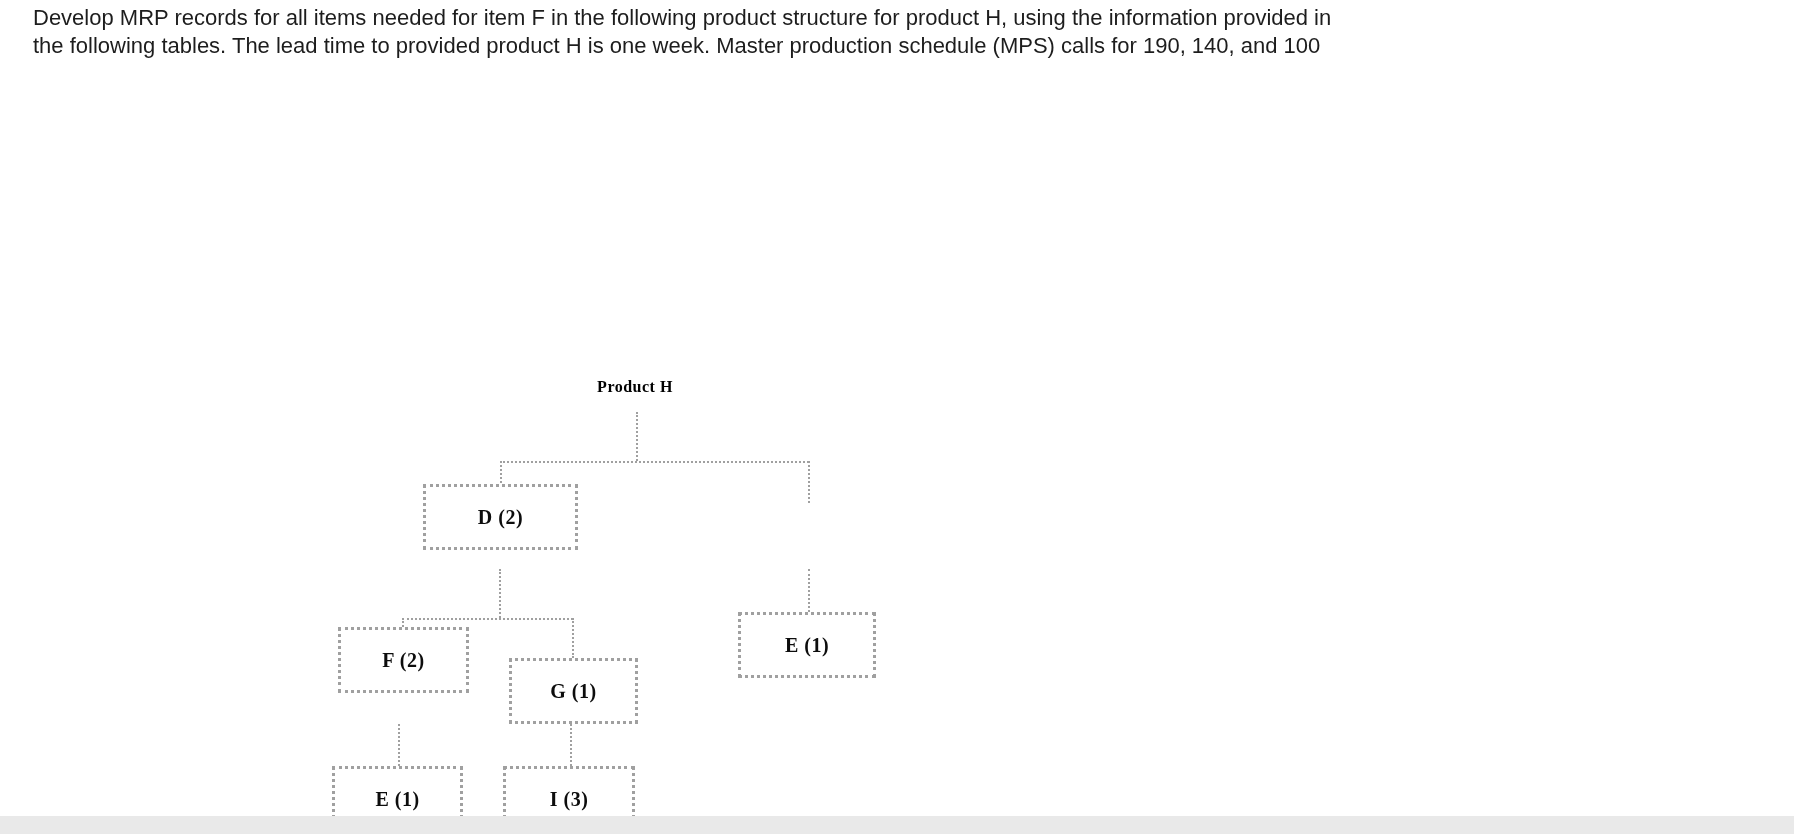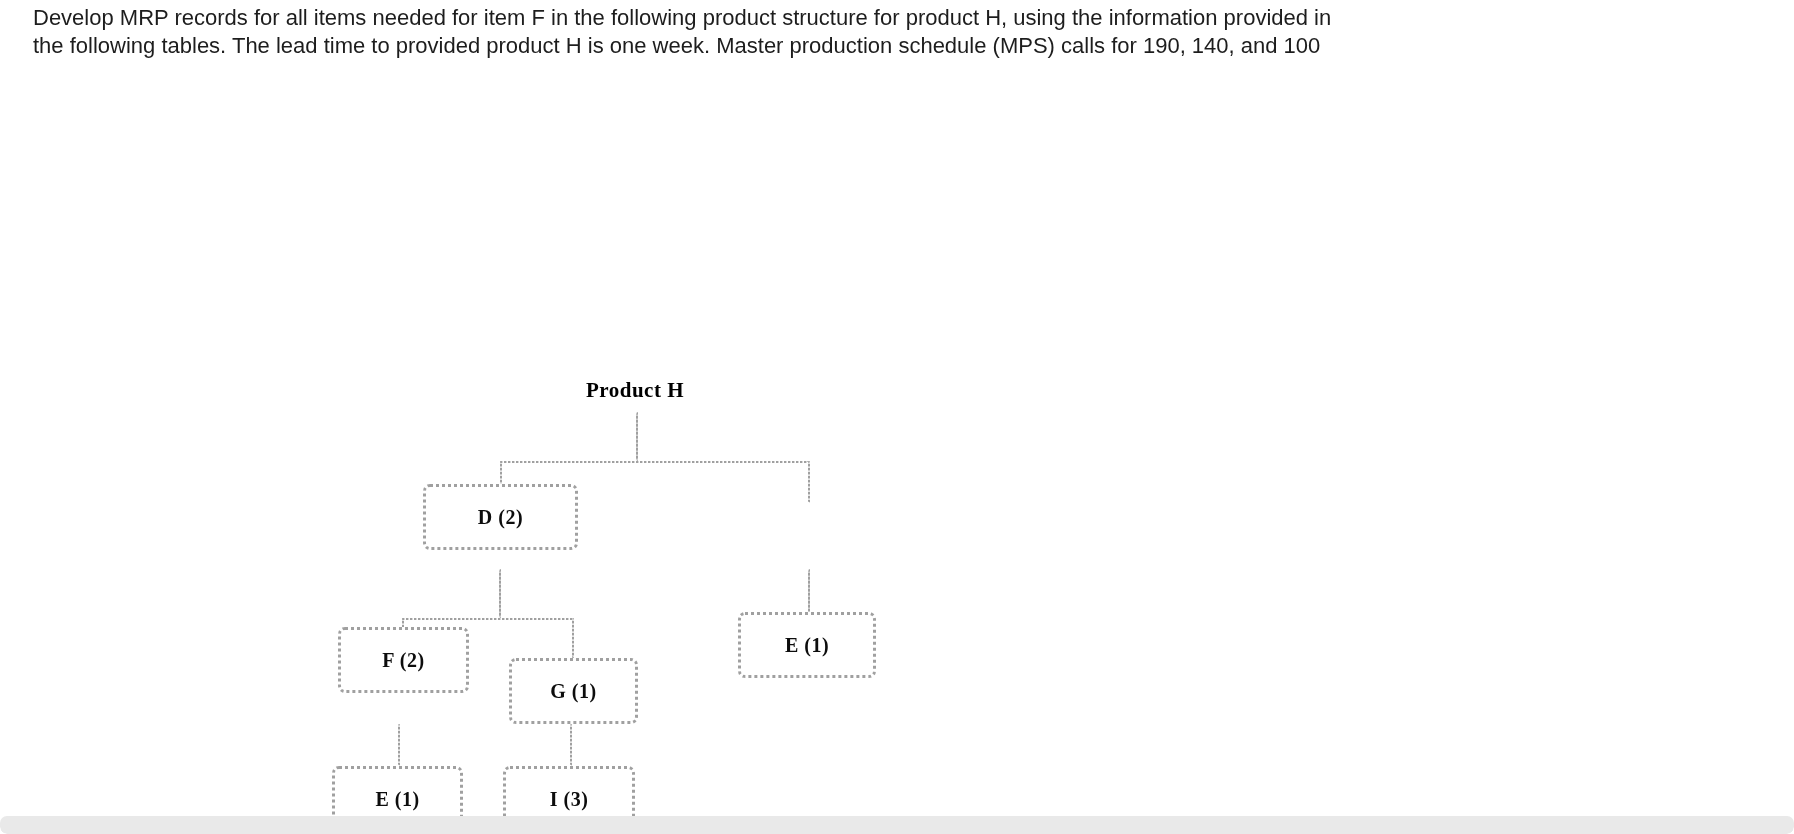--- a/index.html
+++ b/index.html
@@ -1,15 +1,15 @@
 <!DOCTYPE html>
 <html><head>
 <meta charset="utf-8">
 <style>
-  * { margin: 0; padding: 0; box-sizing: border-box; border-radius: 7px; }
+  * { margin: 0; padding: 0; box-sizing: border-box; }
   html, body { background: #ffffff; }
   .screen {
     position: relative;
     width: 1794px;
     height: 834px;
     background: #ffffff;
     overflow: hidden;
     font-family: "Liberation Sans", sans-serif;
   }
   .problem-text {
@@ -28,21 +28,21 @@
     inset: 0;
     font-family: "Liberation Serif", "DejaVu Serif", serif;
   }
   .root-label {
     position: absolute;
     left: 560px;
     top: 378px;
     width: 150px;
     text-align: center;
     font-weight: bold;
-    font-size: 21px;
+    font-size: 16px;
     color: #000000;
     letter-spacing: 0.5px;
   }
   .node {
     position: absolute;
     border: 3px dotted #a0a0a0;
     background: #ffffff;
     display: flex;
     align-items: center;
     justify-content: center;

